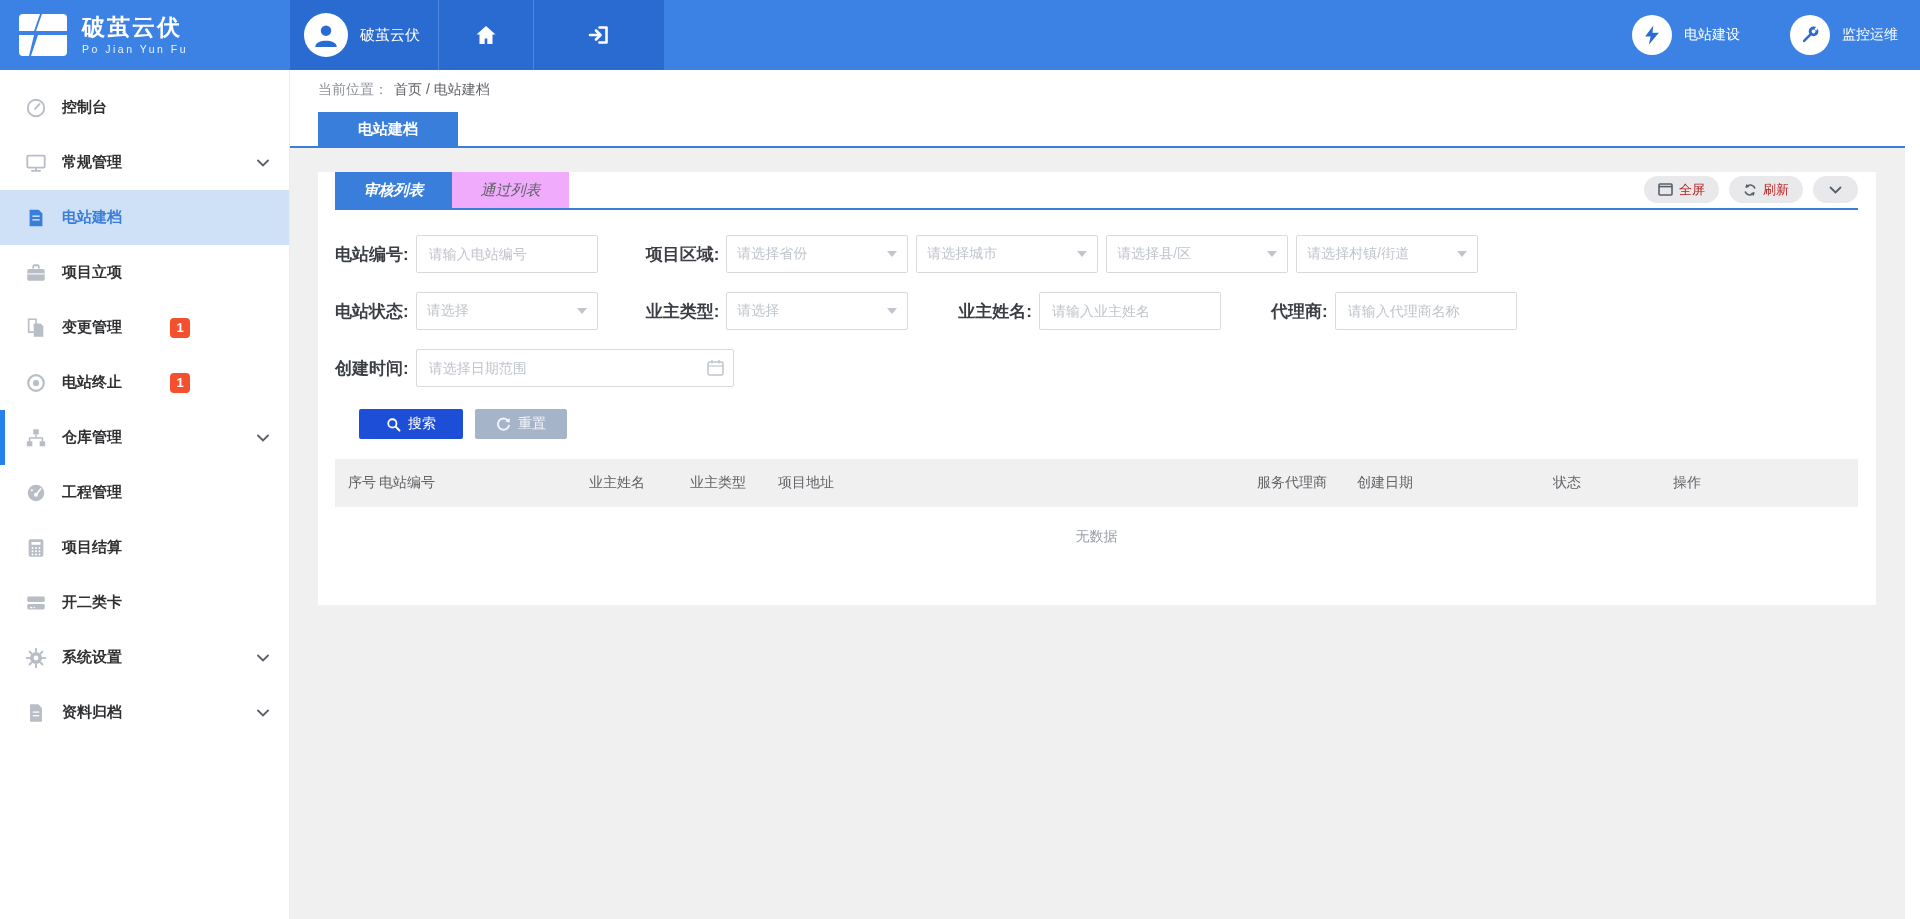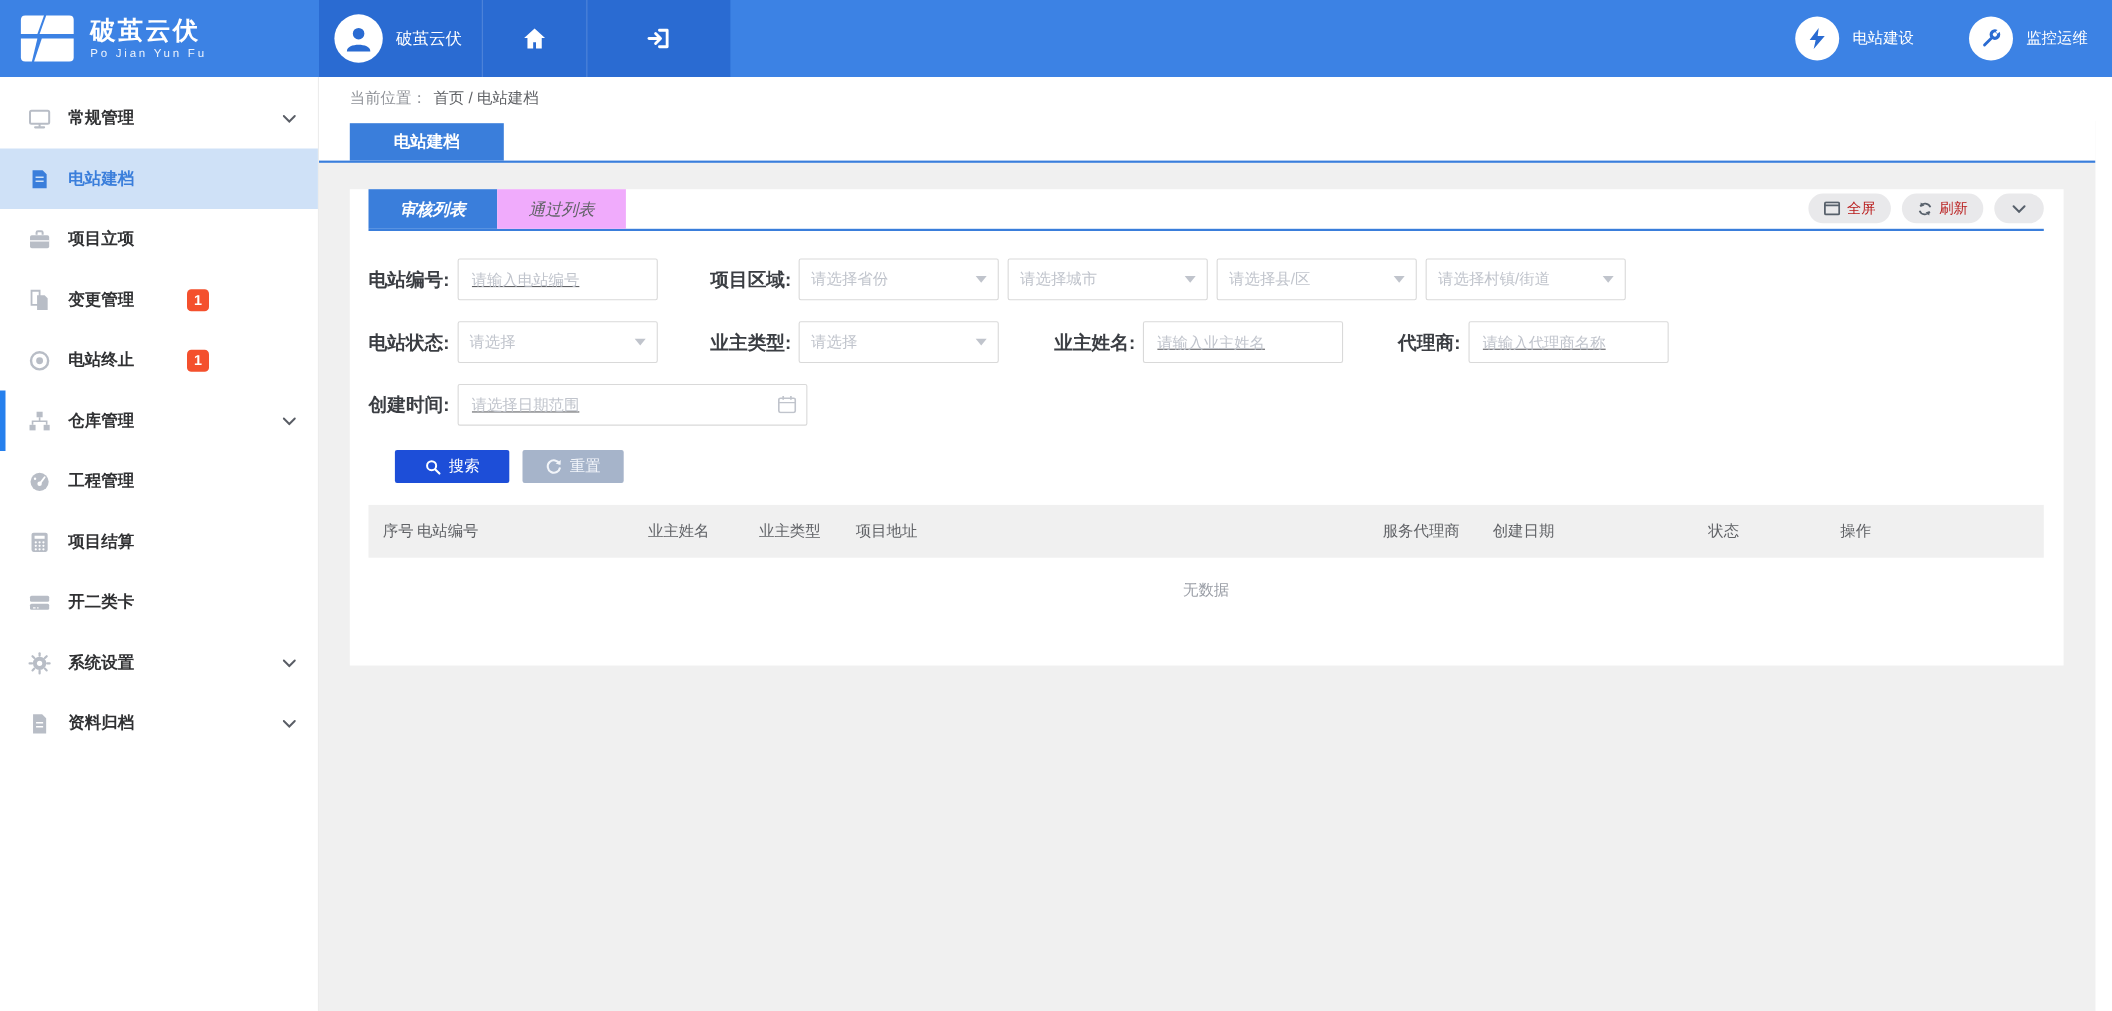--- a/index.html
+++ b/index.html
@@ -59,21 +59,21 @@
   .pills { margin-left:auto; margin-bottom:5px; display:flex; gap:10px; align-items:center; }
   .pill { height:27px; border-radius:14px; background:#e9e9eb; color:#b91c1c; font-size:13px;
     display:flex; align-items:center; padding:0 14px; gap:6px; cursor:pointer; }
   .pill.sm { padding:0 16px; }
 
   
   .filters { margin-top:25px; }
   .frow { display:flex; align-items:center; height:38px; margin-bottom:19px; }
   .flabel { font-size:17px; color:#3b3e43; font-weight:600; margin-right:7px; white-space:nowrap; }
   .tinput { height:38px; border:1px solid #d9d9d9; border-radius:2px; background:#fff; font-size:14px;
-    padding:0 12px; color:#606266; outline:none; font-family:inherit;text-decoration:underline; }
+    padding:0 12px; color:#606266; outline:none; font-family:inherit; }
   .tinput::placeholder { color:#c0c4cc; }
   .w182 { width:182px; }
   .sel { width:182px; height:38px; border:1px solid #d9d9d9; border-radius:2px; background:#fff;
     display:flex; align-items:center; padding:0 10px; cursor:pointer; }
   .sel .ph { font-size:14px; color:#c0c4cc; flex:1; white-space:nowrap; overflow:hidden; }
   .caret { width:0; height:0; border-left:5px solid transparent; border-right:5px solid transparent; border-top:6px solid #c0c4cc; flex:none; }
   .gap48 { width:48px; flex:none; }
   .gap8 { width:8px; flex:none; }
   .gap50 { width:50px; flex:none; }
   .date-wrap { position:relative; }
@@ -159,20 +159,27 @@
       </svg>
     </span>
     <span class="lbl">监控运维</span>
   </div>
 </div>
 
 <div class="body-row">
 
   <div class="sidebar">
 
+    <div class="side-item">
+      <svg class="sicon" viewBox="0 0 24 24">
+        <circle cx="12" cy="12" r="9" fill="none" stroke="#b8bdc6" stroke-width="2"></circle>
+        <line x1="11" y1="13" x2="16" y2="7.5" stroke="#b8bdc6" stroke-width="2" stroke-linecap="round"></line>
+      </svg>
+      <span class="slabel">控制台</span>
+    </div>
 
     <div class="side-item">
       <svg class="sicon" viewBox="0 0 24 24">
         <rect x="2.5" y="4" width="19" height="13" rx="1.5" fill="none" stroke="#b8bdc6" stroke-width="2"></rect>
         <line x1="12" y1="17" x2="12" y2="20.5" stroke="#b8bdc6" stroke-width="2"></line>
         <line x1="7.5" y1="20.5" x2="16.5" y2="20.5" stroke="#b8bdc6" stroke-width="2" stroke-linecap="round"></line>
       </svg>
       <span class="slabel">常规管理</span>
       <svg class="chev" viewBox="0 0 12 8">
         <polyline points="1,1.5 6,6.5 11,1.5" fill="none" stroke="#5a5e66" stroke-width="1.8" stroke-linecap="round"></polyline>

